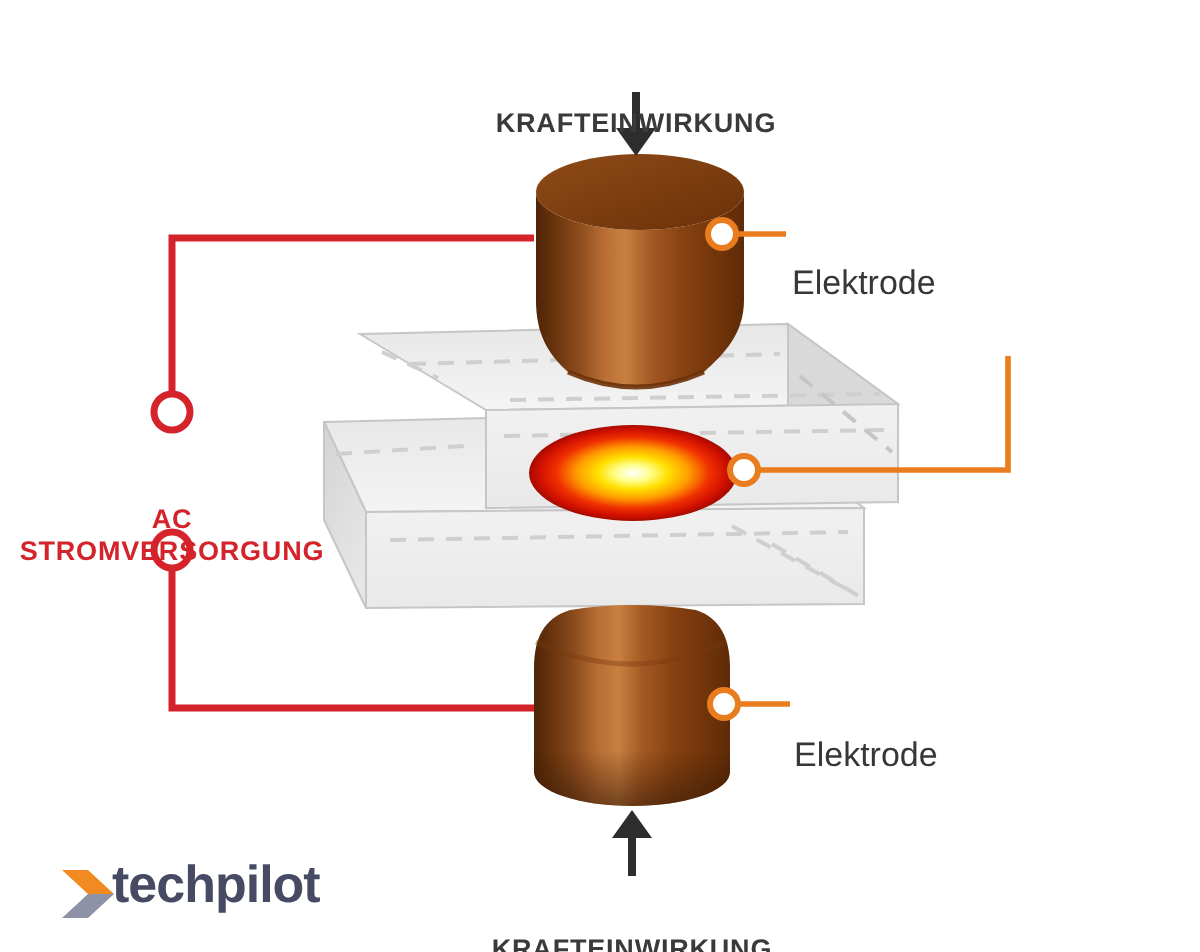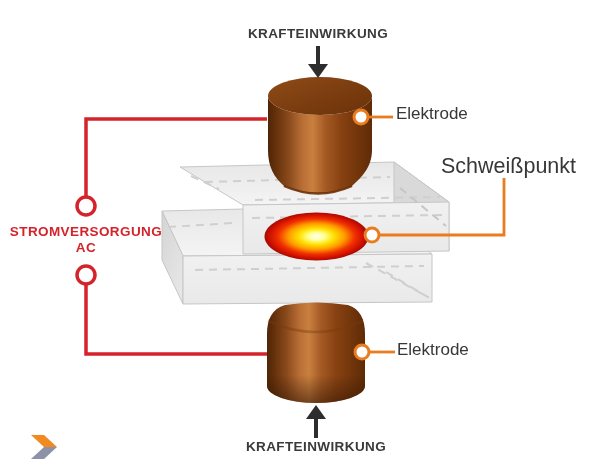--- a/index.html
+++ b/index.html
@@ -1,21 +1,21 @@
 <!DOCTYPE html>
 <html style="--wire-red: #d5232b; --leader-orange: #e87c1e; --arrow-dark: #2d2d2d; --label-gray: #373737; --label-bold-gray: #3a3a3a; --copper-highlight: #c8803f; --copper-dark: #4f2506; --copper-top-face: #7a3a0f; --sheet-gray: #eeeeee; --sheet-side-gray: #d9d9d9; --glow-core: #ffffff; --glow-yellow: #ffe000; --glow-orange: #ff9c00; --glow-red: #d81500; --glow-edge: #a50b00; --logo-text: #474a63; --logo-chevron-orange: #f18a21; --logo-chevron-gray: #8d92a6;"><head>
 <meta charset="utf-8">
 <style>
   html,body{margin:0;padding:0;background:#fff;}
   .stage{
     position:relative;width:600px;height:476px;background:#fff;overflow:hidden;
     font-family:"Liberation Sans", sans-serif;
   }
   .stage svg{position:absolute;left:0;top:0;}
-  .lbl{position:absolute;white-space:nowrap;}
+  .lbl{position:absolute;white-space:nowrap;margin-top:28px;}
   .force-label{
     width:236px;text-align:center;
     font-size:13.5px;font-weight:700;letter-spacing:.4px;
     color:var(--label-bold-gray,#3a3a3a);
   }
   .callout-label{
     font-size:17px;color:var(--label-gray,#373737);
   }
   .power-label{
     width:164px;text-align:center;
@@ -146,25 +146,27 @@
     <g>
       <polygon points="31,435 44,435 57,447 44,447" fill="var(--logo-chevron-orange,#f18a21)"></polygon>
       <polygon points="57,447 44,447 31,459 44,459" fill="var(--logo-chevron-gray,#8d92a6)"></polygon>
     </g>
   </svg>
 
   <div class="lbl force-label" style="left:200px;top:26px;">KRAFTEINWIRKUNG</div>
 
   <div class="lbl callout-label" style="left:396px;top:104px;">Elektrode</div>
 
-  <div class="lbl callout-label" style="left:441px;top:154px;font-size:21.5px;">Schweißpunkt</div>
 
   <div class="lbl power-label" style="left:4px;top:224px;">
+    <div>AC</div>
     <div>STROMVERSORGUNG</div>
-    <div>AC</div>
   </div>
 
   <div class="lbl callout-label" style="left:397px;top:340px;">Elektrode</div>
 
   <div class="lbl force-label" style="left:198px;top:439px;">KRAFTEINWIRKUNG</div>
 
+  <div class="logo">
+    <span class="logo-text">techpilot</span>
+  </div>
 
 </div>
 
 </body></html>

